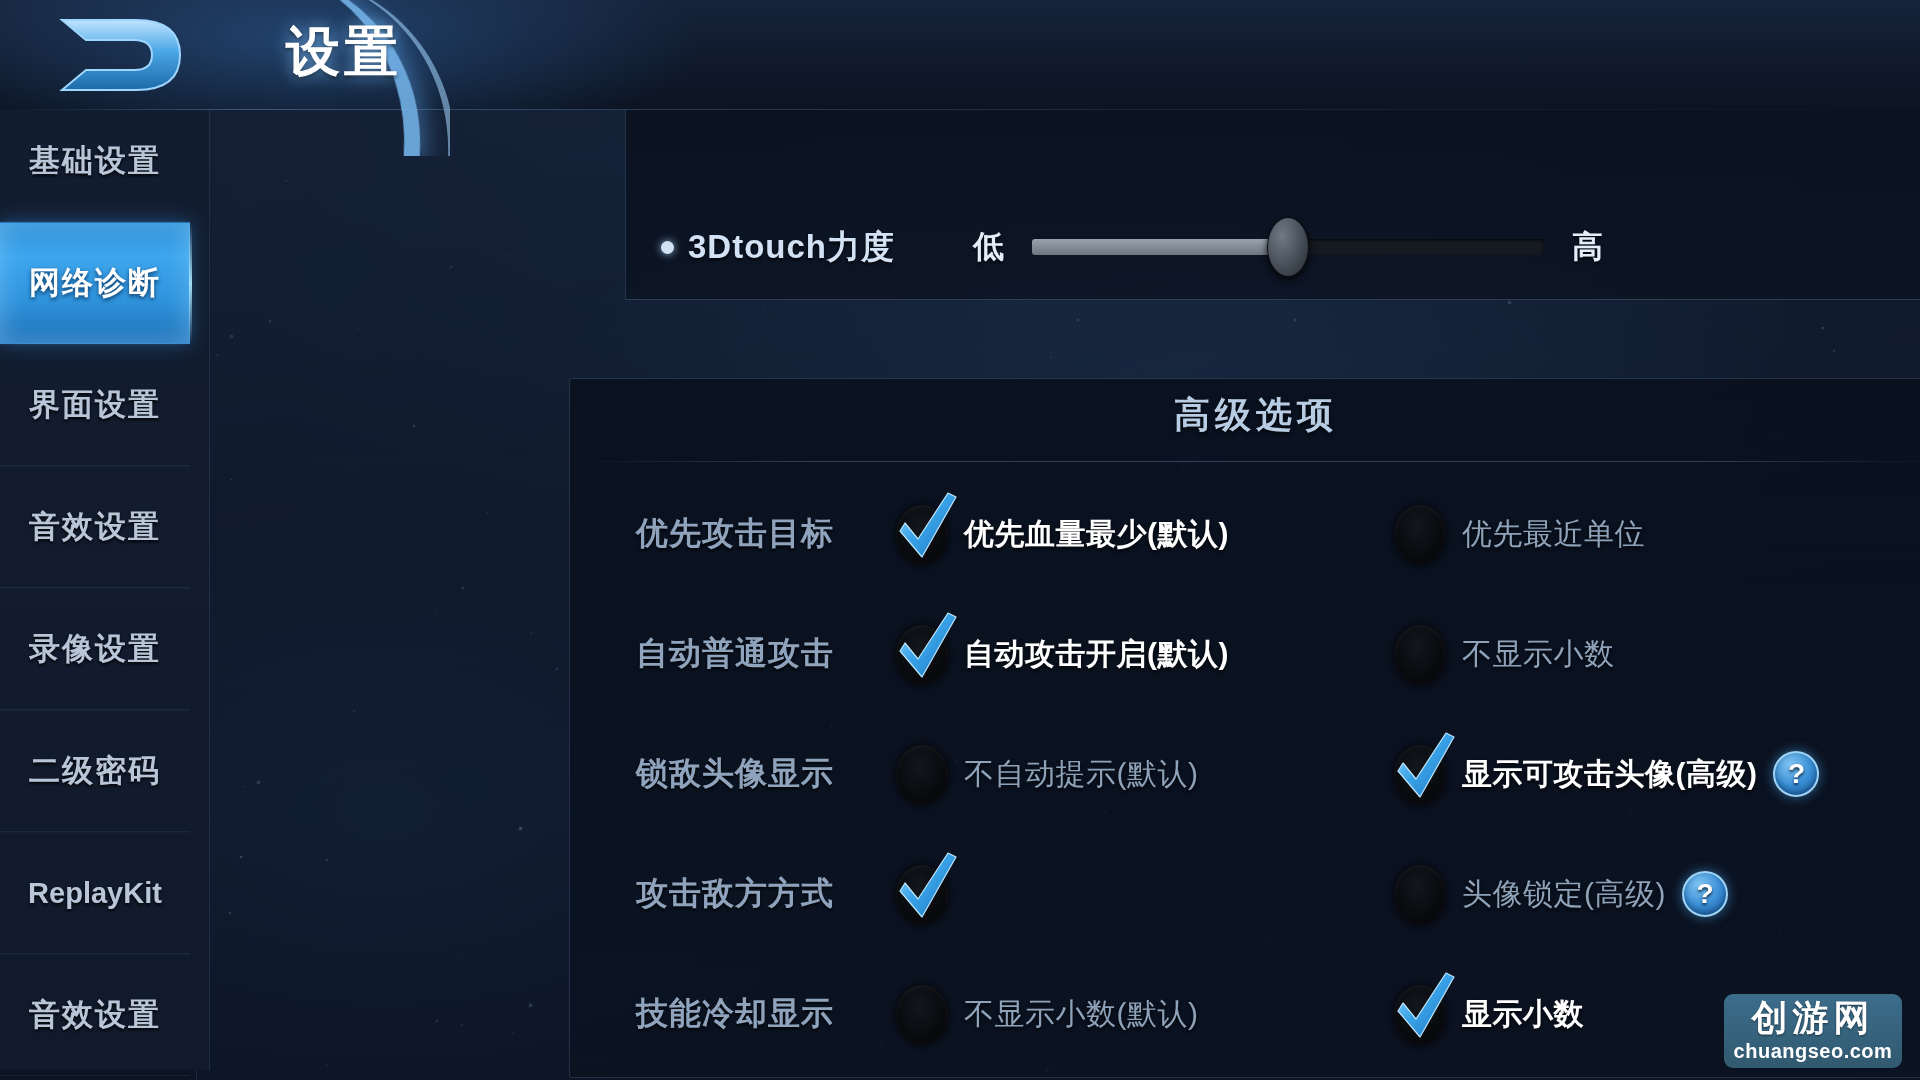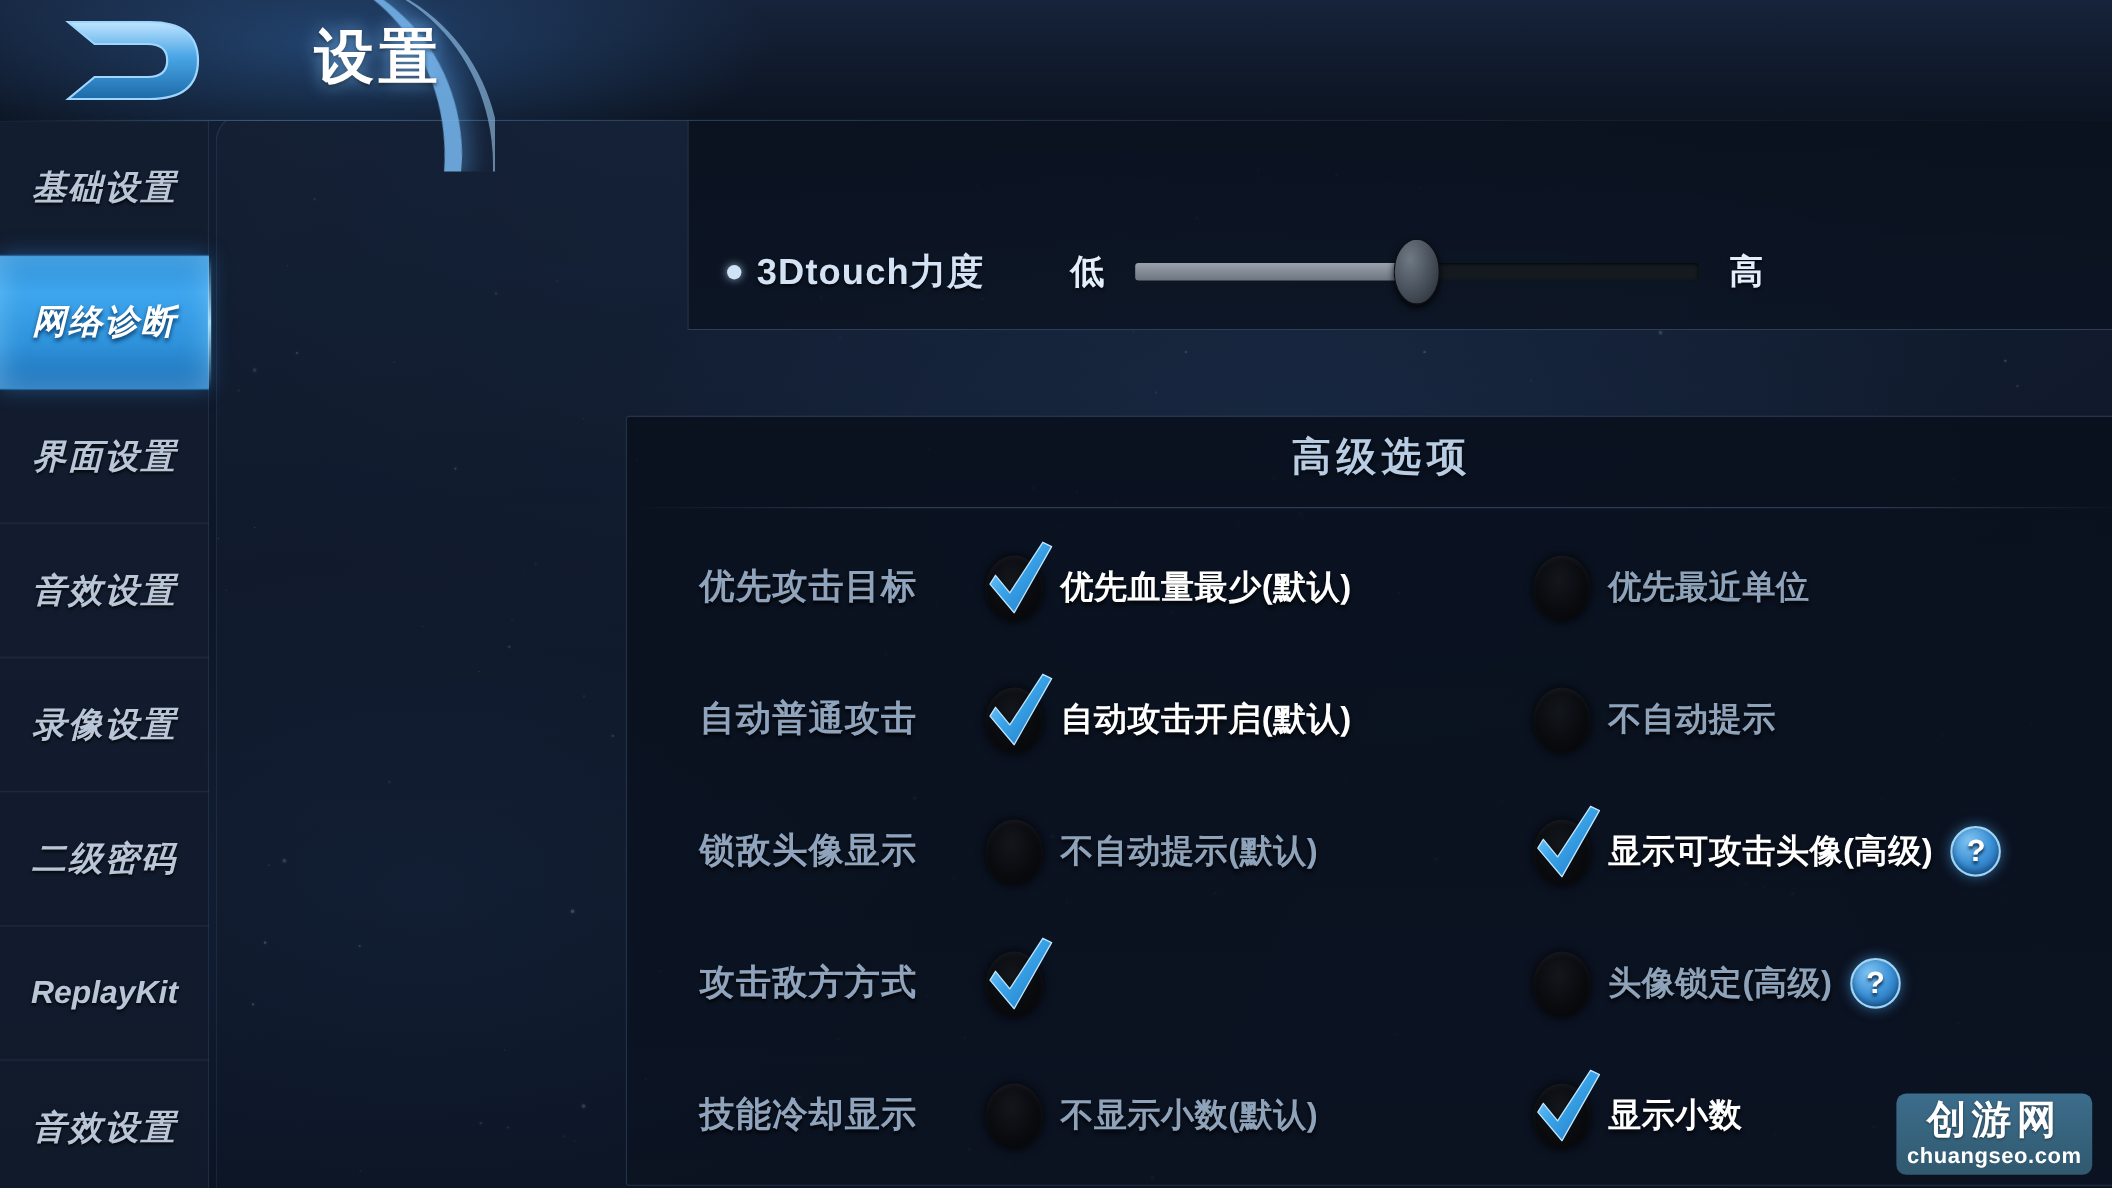--- a/index.html
+++ b/index.html
@@ -64,25 +64,24 @@
   #logo svg { width:100%; height:100%; display:block; }
   #page-title {
     position:absolute; left:286px; top:16px;
     font-size:54px; font-weight:bold; color:#ffffff;
     letter-spacing:4px;
     text-shadow:0 0 16px rgba(120,185,245,.85), 0 2px 4px rgba(0,0,0,.8);
   }
 
   
   #sidebar {
-    position:absolute; left:0; top:110px; width:190px; height:970px;
+    position:absolute; left:0; top:100px; width:210px; height:970px;
     background:linear-gradient(180deg,#131d30 0%, #111a2b 100%);
     border-right:1px solid rgba(90,135,190,.18);
     z-index:11;
-    font-style:italic;
   }
   .nav-item {
     position:relative; height:122px; width:190px;
     display:flex; align-items:center; justify-content:center;
     color:#b9c6d8; font-size:31px; font-weight:bold; letter-spacing:2px;
     text-shadow:0 2px 3px rgba(0,0,0,.85);
     border-bottom:1px solid rgba(120,160,210,.10);
     border-top:1px solid rgba(255,255,255,.025);
     cursor:pointer;
   }
@@ -195,21 +194,21 @@
     border-radius:50%;
     background:radial-gradient(ellipse at 45% 36%, #13161b 0%, #080a0e 58%, #050608 100%);
     box-shadow:0 0 9px rgba(0,0,0,.9), inset 0 2px 5px rgba(255,255,255,.05);
   }
   .mark svg { position:absolute; left:-2px; top:-16px; width:74px; height:84px; }
   .opt-text {
     margin-left:14px; font-size:30px; letter-spacing:.5px; white-space:nowrap;
     text-shadow:0 2px 4px rgba(0,0,0,.85);
   }
   .choice.selected .opt-text { color:#ffffff; font-weight:bold; }
-  .choice:not(.selected) .opt-text { color:#8ea2b9; font-weight:bold; }
+  .choice:not(.selected) .opt-text { color:#8ea2b9; font-weight:normal; }
 
   
   .help-btn {
     margin-left:16px; width:46px; height:46px; border-radius:50%; flex:none;
     background:radial-gradient(circle at 36% 28%, #7fc4f2 0%, #3a8fd6 52%, #1f5fa3 100%);
     border:2px solid #9fd4f5;
     display:flex; align-items:center; justify-content:center;
     color:#ffffff; font-size:28px; font-weight:bold;
     text-shadow:0 2px 3px rgba(0,30,60,.9);
     box-shadow:0 0 12px rgba(70,160,230,.6), inset 0 -3px 6px rgba(0,40,80,.5);
@@ -535,21 +534,21 @@
                   </defs>
                   <path d="M12 46 L17 38 L30 54 L60 8 L68 12 L34 72 Z" fill="url(#ck)" stroke="#bfe6ff" stroke-width="1.2" stroke-linejoin="round"></path>
                 </svg>
               </span>
               <span class="opt-text">自动攻击开启(默认)</span>
             </div>
             <div class="choice col-b">
               <span class="mark">
                 <span class="disc"></span>
               </span>
-              <span class="opt-text">不自动提示</span>
+              <span class="opt-text">不显示小数</span>
             </div>
           </div>
           <div class="opt-row" style="top: 336px;">
             <div class="opt-label">锁敌头像显示</div>
             <div class="choice col-a">
               <span class="mark">
                 <span class="disc"></span>
               </span>
               <span class="opt-text">不自动提示(默认)</span>
             </div>

